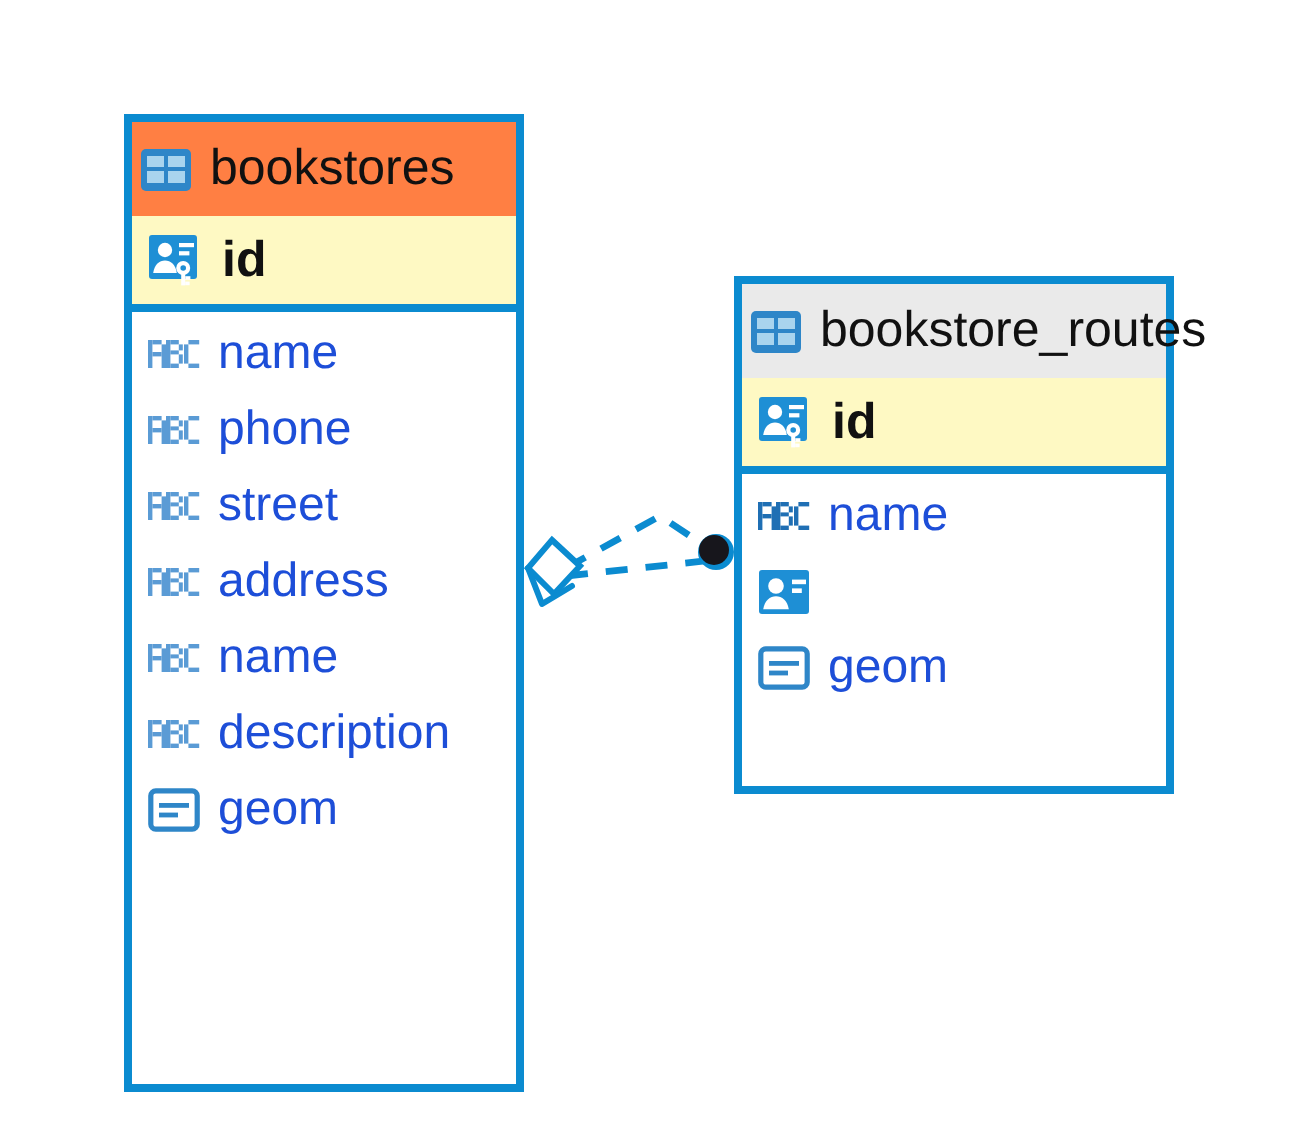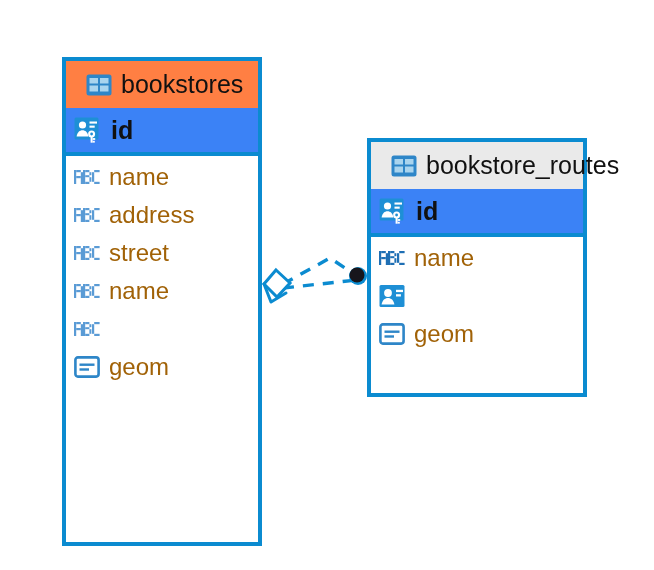--- a/index.html
+++ b/index.html
@@ -40,42 +40,42 @@
     top: 138px;
     width: 220px;
     height: 259px;
   }
 
   .entity-header {
     box-sizing: border-box;
     display: flex;
     align-items: center;
     height: 47px;
-    padding-left: 20px;
+    padding-left: 4px;
     gap: 9px;
   }
   .entity-header.orange { background: #ff7f43; }
   .entity-header.gray   { background: #eaeaea; }
 
   .entity-title {
     font-size: 25px;
     color: #111111;
     line-height: 1;
     white-space: nowrap;
   }
 
   .pk-row {
     box-sizing: border-box;
     display: flex;
     align-items: center;
     height: 48px;
     padding-left: 8px;
     gap: 9px;
     border-bottom: 4px solid #0b8bd0;
-    background: #3b82f6;
+    background: #fef9c3;
   }
   .pk-label {
     font-size: 25px;
     font-weight: bold;
     color: #111111;
     line-height: 1;
   }
 
   .field-list {
     padding-top: 2px;
@@ -84,21 +84,21 @@
     box-sizing: border-box;
     display: flex;
     align-items: center;
     height: 38px;
     padding-left: 8px;
     gap: 9px;
     background: #ffffff;
   }
   .field-label {
     font-size: 24px;
-    color: #a16207;
+    color: #1d4ed8;
     line-height: 1;
     white-space: nowrap;
   }
 
   
   .icon {
     flex: 0 0 auto;
     display: inline-flex;
     align-items: center;
     justify-content: center;
@@ -194,20 +194,65 @@
               <rect x="18" y="4.2" width="2.2" height="9.6"></rect>
                 <rect x="20.2" y="2" width="5.4" height="2.2"></rect>
               <rect x="20.2" y="13.8" width="5.4" height="2.2"></rect>
             </g>
           </svg>
         </span>
         <span class="field-label">name</span>
       </div>
 
 
+      <div class="field-row">
+        <span class="icon icon-abc">
+          <svg viewBox="0 0 26 18" width="26" height="18" xmlns="http://www.w3.org/2000/svg">
+            <g fill="#5a9bd5">
+              <rect x="0" y="2" width="2.2" height="14"></rect>
+                <rect x="2.2" y="2" width="4.6" height="2.2"></rect>
+              <rect x="6.8" y="4.2" width="2.2" height="11.8"></rect>
+                <rect x="2.2" y="8" width="4.6" height="2.2"></rect>
+              <rect x="9" y="2" width="2.2" height="14"></rect>
+                <rect x="11.2" y="2" width="4.2" height="2.2"></rect>
+              <rect x="15.4" y="4.2" width="2" height="3"></rect>
+                <rect x="11.2" y="7.2" width="4.2" height="2"></rect>
+              <rect x="15.4" y="9.2" width="2" height="4.6"></rect>
+                <rect x="11.2" y="13.8" width="4.2" height="2.2"></rect>
+              <rect x="18" y="4.2" width="2.2" height="9.6"></rect>
+                <rect x="20.2" y="2" width="5.4" height="2.2"></rect>
+              <rect x="20.2" y="13.8" width="5.4" height="2.2"></rect>
+            </g>
+          </svg>
+        </span>
+        <span class="field-label">phone</span>
+      </div>
+
+      <div class="field-row">
+        <span class="icon icon-abc">
+          <svg viewBox="0 0 26 18" width="26" height="18" xmlns="http://www.w3.org/2000/svg">
+            <g fill="#5a9bd5">
+              <rect x="0" y="2" width="2.2" height="14"></rect>
+                <rect x="2.2" y="2" width="4.6" height="2.2"></rect>
+              <rect x="6.8" y="4.2" width="2.2" height="11.8"></rect>
+                <rect x="2.2" y="8" width="4.6" height="2.2"></rect>
+              <rect x="9" y="2" width="2.2" height="14"></rect>
+                <rect x="11.2" y="2" width="4.2" height="2.2"></rect>
+              <rect x="15.4" y="4.2" width="2" height="3"></rect>
+                <rect x="11.2" y="7.2" width="4.2" height="2"></rect>
+              <rect x="15.4" y="9.2" width="2" height="4.6"></rect>
+                <rect x="11.2" y="13.8" width="4.2" height="2.2"></rect>
+              <rect x="18" y="4.2" width="2.2" height="9.6"></rect>
+                <rect x="20.2" y="2" width="5.4" height="2.2"></rect>
+              <rect x="20.2" y="13.8" width="5.4" height="2.2"></rect>
+            </g>
+          </svg>
+        </span>
+        <span class="field-label">street</span>
+      </div>
 
       <div class="field-row">
         <span class="icon icon-abc">
           <svg viewBox="0 0 26 18" width="26" height="18" xmlns="http://www.w3.org/2000/svg">
             <g fill="#5a9bd5">
               <rect x="0" y="2" width="2.2" height="14"></rect>
                 <rect x="2.2" y="2" width="4.6" height="2.2"></rect>
               <rect x="6.8" y="4.2" width="2.2" height="11.8"></rect>
                 <rect x="2.2" y="8" width="4.6" height="2.2"></rect>
               <rect x="9" y="2" width="2.2" height="14"></rect>
@@ -238,43 +283,20 @@
               <rect x="15.4" y="4.2" width="2" height="3"></rect>
                 <rect x="11.2" y="7.2" width="4.2" height="2"></rect>
               <rect x="15.4" y="9.2" width="2" height="4.6"></rect>
                 <rect x="11.2" y="13.8" width="4.2" height="2.2"></rect>
               <rect x="18" y="4.2" width="2.2" height="9.6"></rect>
                 <rect x="20.2" y="2" width="5.4" height="2.2"></rect>
               <rect x="20.2" y="13.8" width="5.4" height="2.2"></rect>
             </g>
           </svg>
         </span>
-        <span class="field-label">street</span>
-      </div>
-
-      <div class="field-row">
-        <span class="icon icon-abc">
-          <svg viewBox="0 0 26 18" width="26" height="18" xmlns="http://www.w3.org/2000/svg">
-            <g fill="#5a9bd5">
-              <rect x="0" y="2" width="2.2" height="14"></rect>
-                <rect x="2.2" y="2" width="4.6" height="2.2"></rect>
-              <rect x="6.8" y="4.2" width="2.2" height="11.8"></rect>
-                <rect x="2.2" y="8" width="4.6" height="2.2"></rect>
-              <rect x="9" y="2" width="2.2" height="14"></rect>
-                <rect x="11.2" y="2" width="4.2" height="2.2"></rect>
-              <rect x="15.4" y="4.2" width="2" height="3"></rect>
-                <rect x="11.2" y="7.2" width="4.2" height="2"></rect>
-              <rect x="15.4" y="9.2" width="2" height="4.6"></rect>
-                <rect x="11.2" y="13.8" width="4.2" height="2.2"></rect>
-              <rect x="18" y="4.2" width="2.2" height="9.6"></rect>
-                <rect x="20.2" y="2" width="5.4" height="2.2"></rect>
-              <rect x="20.2" y="13.8" width="5.4" height="2.2"></rect>
-            </g>
-          </svg>
-        </span>
         <span class="field-label">name</span>
       </div>
 
 
 
       <div class="field-row">
         <span class="icon icon-abc">
           <svg viewBox="0 0 26 18" width="26" height="18" xmlns="http://www.w3.org/2000/svg">
             <g fill="#5a9bd5">
               <rect x="0" y="2" width="2.2" height="14"></rect>
@@ -286,20 +308,21 @@
               <rect x="15.4" y="4.2" width="2" height="3"></rect>
                 <rect x="11.2" y="7.2" width="4.2" height="2"></rect>
               <rect x="15.4" y="9.2" width="2" height="4.6"></rect>
                 <rect x="11.2" y="13.8" width="4.2" height="2.2"></rect>
               <rect x="18" y="4.2" width="2.2" height="9.6"></rect>
                 <rect x="20.2" y="2" width="5.4" height="2.2"></rect>
               <rect x="20.2" y="13.8" width="5.4" height="2.2"></rect>
             </g>
           </svg>
         </span>
+        <span class="field-label">description</span>
       </div>
 
       <div class="field-row">
         <span class="icon icon-geom">
           <svg viewBox="0 0 26 22" width="26" height="22" xmlns="http://www.w3.org/2000/svg">
             <rect x="1.4" y="1.4" width="23.2" height="19.2" rx="2.5" fill="#ffffff" stroke="#2e86c8" stroke-width="2.6"></rect>
             <rect x="5.5" y="7.5" width="15" height="2.4" fill="#2e86c8"></rect>
             <rect x="5.5" y="12.3" width="9.5" height="2.4" fill="#2e86c8"></rect>
           </svg>
         </span>

